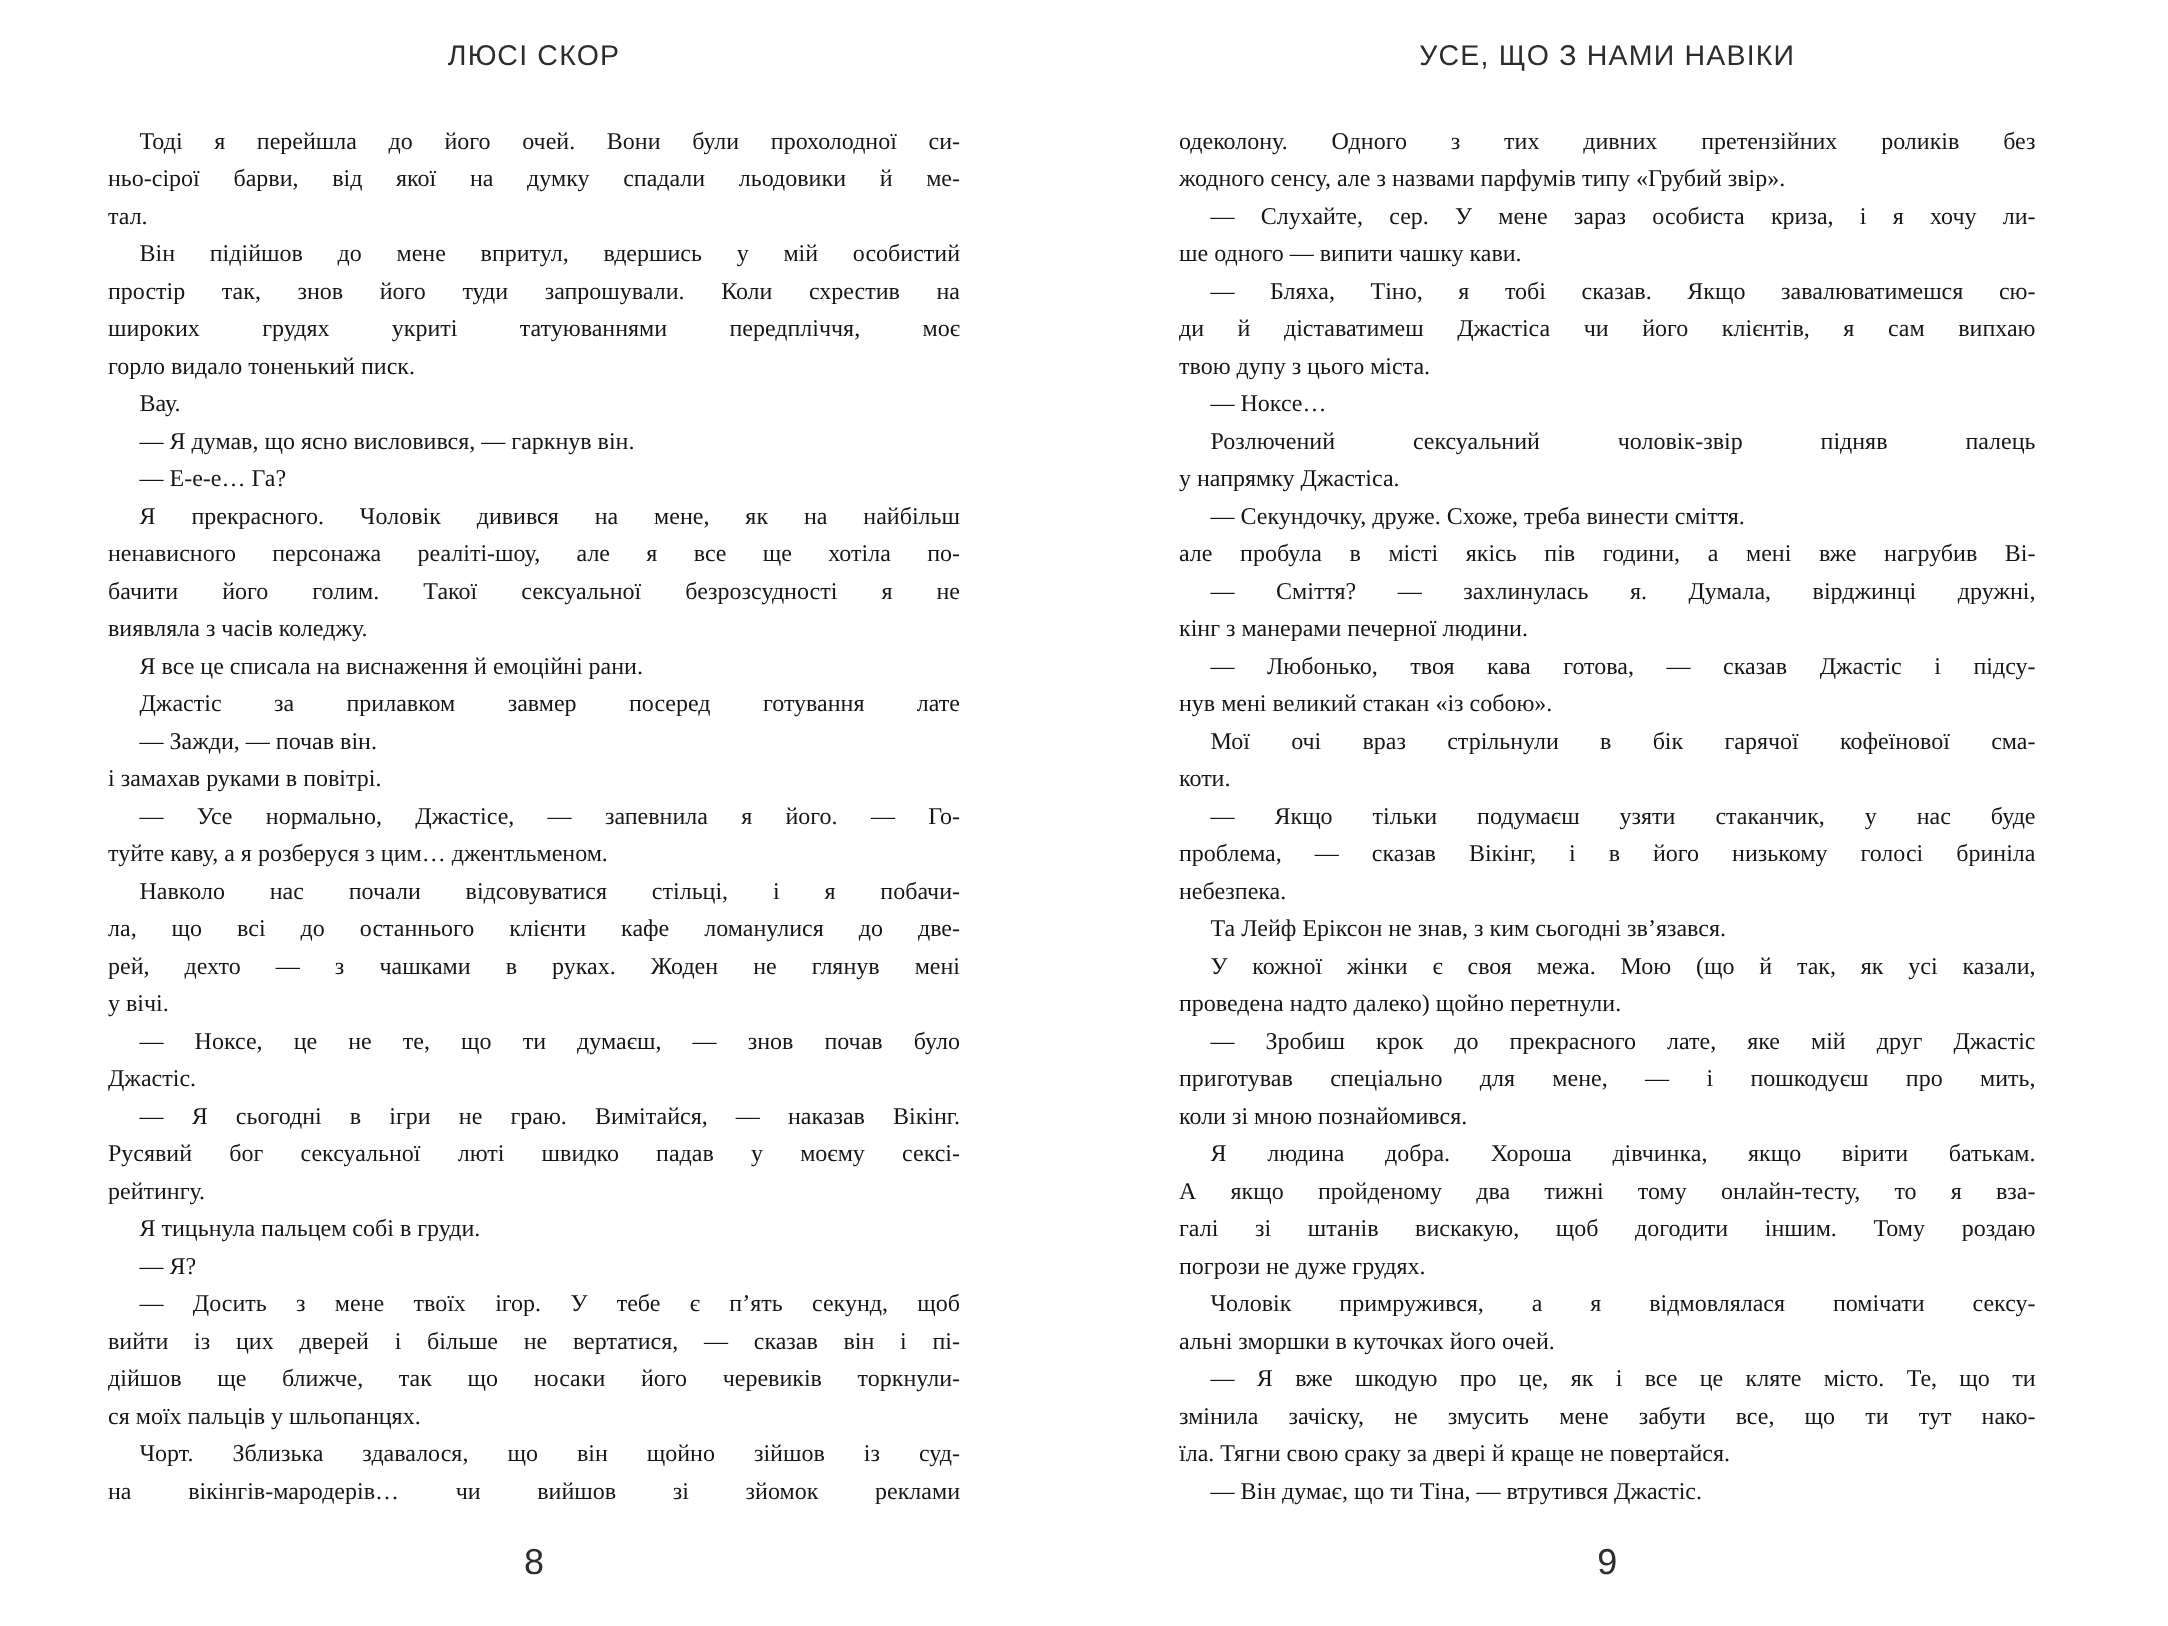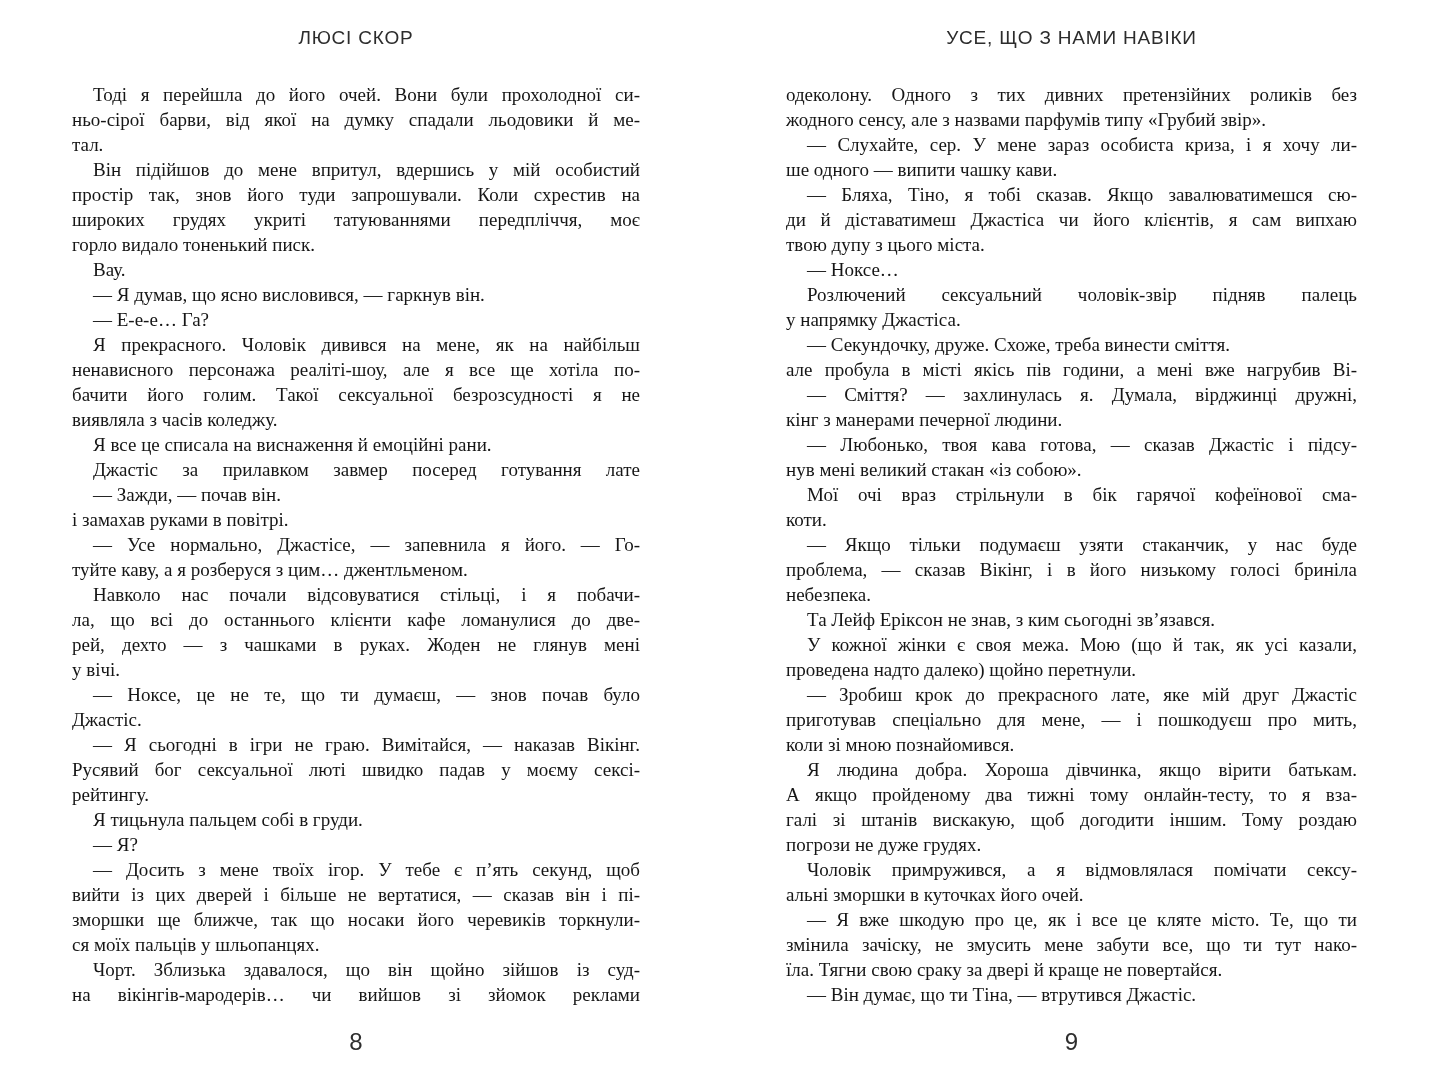--- a/index.html
+++ b/index.html
@@ -17,21 +17,21 @@
   .running-head {
     position: absolute; top: 27px; left: 0; right: 0;
     text-align: center;
     font-family: "Liberation Sans", sans-serif;
     font-size: 19px; letter-spacing: 0.8px;
     color: #2c2c2c;
     white-space: nowrap;
   }
   .body-text {
     position: absolute; top: 82px; left: 0; right: 0;
-    font-size: 19px; line-height: 25px;
+    font-size: 16px; line-height: 25px;
   }
   .ln {
     height: 25px;
     text-align: justify;
     text-align-last: justify;
     white-space: normal;
   }
   .ln.pe { text-align-last: left; font-family: Liberation Serif, serif; }
   .ln.in { text-indent: 21px; }
   .page-number {
@@ -75,21 +75,21 @@
       <div class="ln pe">у вічі.</div>
       <div class="ln in">— Ноксе, це не те, що ти думаєш, — знов почав було</div>
       <div class="ln pe">Джастіс.</div>
       <div class="ln in">— Я сьогодні в ігри не граю. Вимітайся, — наказав Вікінг.</div>
       <div class="ln">Русявий бог сексуальної люті швидко падав у моєму сексі-</div>
       <div class="ln pe">рейтингу.</div>
       <div class="ln in pe">Я тицьнула пальцем собі в груди.</div>
       <div class="ln in pe">— Я?</div>
       <div class="ln in">— Досить з мене твоїх ігор. У тебе є п’ять секунд, щоб</div>
       <div class="ln">вийти із цих дверей і більше не вертатися, — сказав він і пі-</div>
-      <div class="ln">зморшки ще ближче, так що носаки його черевиків торкнули-</div>
+      <div class="ln">дійшов ще ближче, так що носаки його черевиків торкнули-</div>
       <div class="ln pe">ся моїх пальців у шльопанцях.</div>
       <div class="ln in">Чорт. Зблизька здавалося, що він щойно зійшов із суд-</div>
       <div class="ln">на вікінгів-мародерів… чи вийшов зі зйомок реклами</div>
     </div>
     <div class="page-number">8</div>
   </div>
 
   <div class="page right">
     <div class="running-head">УСЕ, ЩО З НАМИ НАВІКИ</div>
     <div class="body-text">

